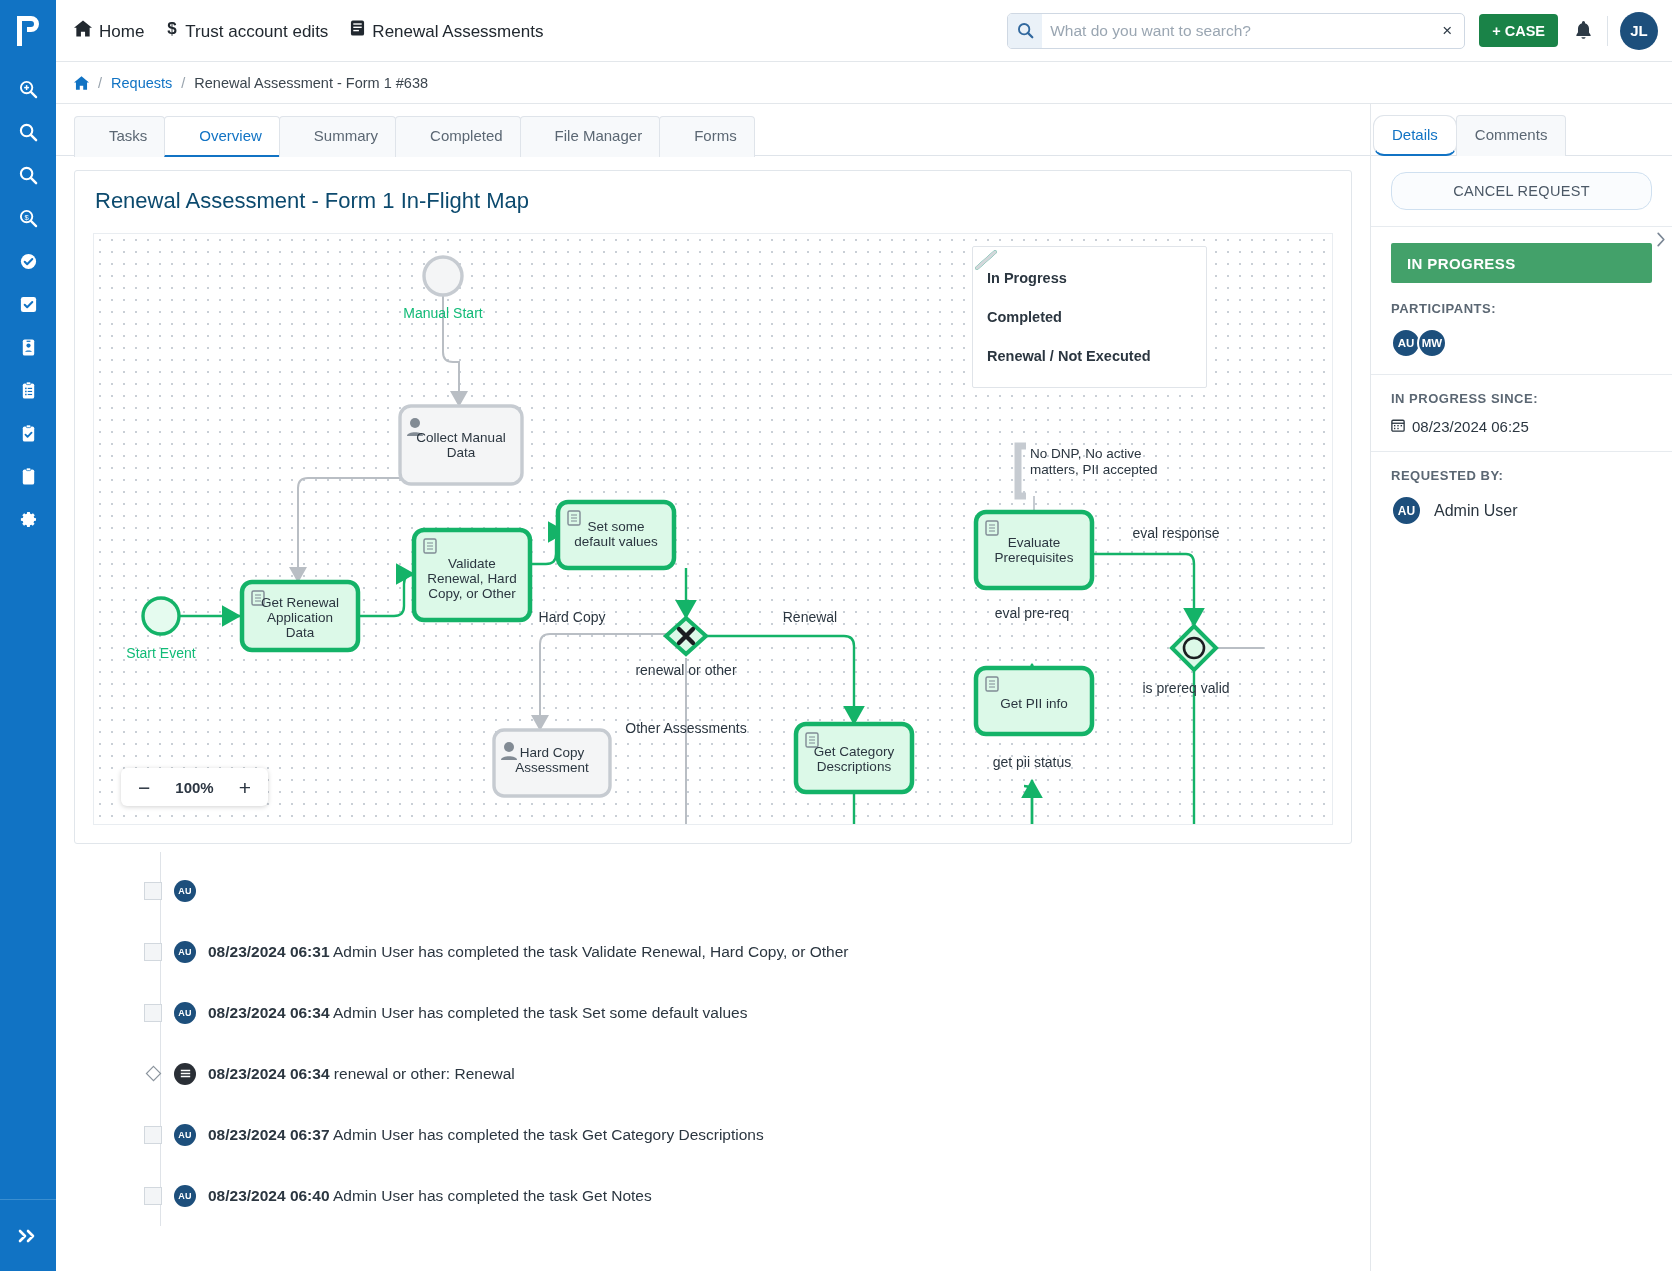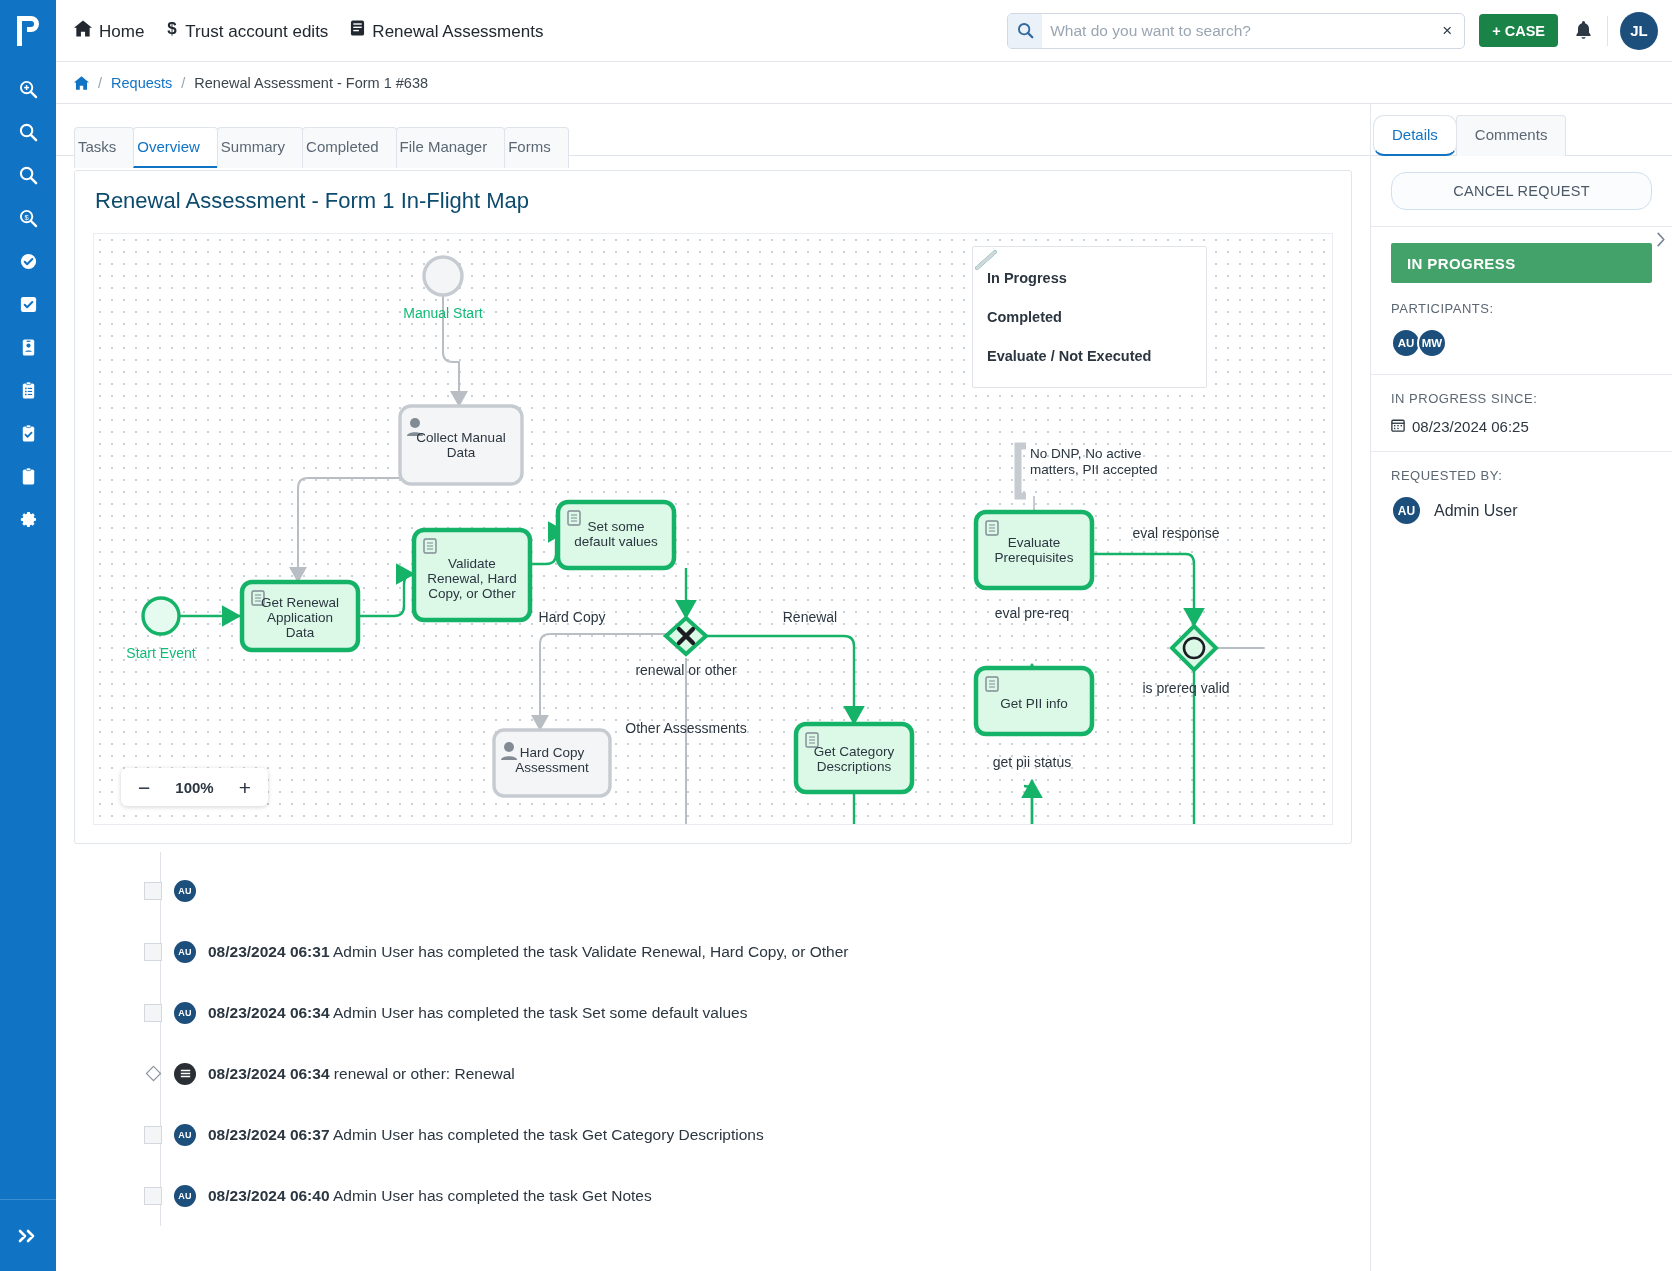--- a/index.html
+++ b/index.html
@@ -91,23 +91,23 @@
   .crumbbar a { color:#1173c4; text-decoration:none; cursor:pointer; }
 
   
   .content { flex: 1; display:flex; min-height:0; background:#fff; }
   .left-col { flex: 1; min-width: 0; display:flex; flex-direction:column; position:relative; }
   .right-col { width: 302px; flex: 0 0 302px; border-left: 1px solid #e3e7eb; background:#fff; position:relative; }
 
   
   .tabs { display:flex; padding: 10px 18px 0 18px; border-bottom: 1px solid #dfe4ea; background:#fff; }
   .tab {
-    padding: 10px 17px 11px 3px; font-size: 15px; color:#5b6773; cursor:pointer;
+    padding: 10px 17px 11px 34px; font-size: 15px; color:#5b6773; cursor:pointer;
     background:#f7f9fb; border:1px solid #dfe4ea; border-bottom:none;
-    border-radius:4px 4px 0 0; margin-right:-1px; position:relative; top:13px;
+    border-radius:4px 4px 0 0; margin-right:-1px; position:relative; top:2px;
   }
   .tab.active { background:#fff; color:#1173c4; border-bottom: 2px solid #1173c4; }
 
   
   .map-card {
     margin: 14px 18px 0 18px; border: 1px solid #e1e6eb; border-radius: 3px;
     background:#fff; height: 674px; overflow:hidden; position:relative;
   }
   .map-title { font-size: 22px; color: #0c4a6e; padding: 17px 20px 14px 20px; }
   .canvas {
@@ -172,21 +172,21 @@
   .rp-section { padding: 16px 20px; border-bottom:1px solid #e7ebef; }
   .cancel-btn {
     width: 100%; height: 38px; border:1px solid #cfe0f0; background:#fafcfe; color:#4b5866;
     font-size: 14.5px; letter-spacing:.3px; cursor:pointer; border-radius:15px;
     font-family: "Liberation Sans", sans-serif;
   }
   .status-badge {
     background:#43a16a; color:#fff; font-size:15px; font-weight:bold; letter-spacing:.4px;
     height: 40px; display:flex; align-items:center; padding: 0 16px; border-radius:2px;
   }
-  .rp-label { font-size: 13px; font-weight: normal; color:#5b6773; letter-spacing:.5px; }
+  .rp-label { font-size: 13px; font-weight: bold; color:#5b6773; letter-spacing:.5px; }
   .avatars { display:flex; margin-top: 12px; }
   .av {
     width: 30px; height:30px; border-radius:50%; background:#1d4f7c; color:#fff;
     display:flex; align-items:center; justify-content:center; font-size:11.5px; font-weight:bold;
     border:2px solid #fff;
   }
   .av + .av { margin-left: -4px; }
   .rp-value { font-size:15px; color:#2b3640; margin-top:12px; display:flex; align-items:center; gap:7px; }
   .req-row { display:flex; align-items:center; gap:12px; margin-top:12px; }
   .req-row .av { width:31px; height:31px; font-size:12px; }
@@ -521,21 +521,21 @@
               <div class="legend-row">
                 <svg width="26" height="26" viewBox="0 0 26 26">
                     <line x1="4" y1="21" x2="22" y2="5" stroke="#1fb866" stroke-width="3.4" stroke-linecap="round"></line>
                   </svg>
                 <span class="legend-label">Completed</span>
               </div>
               <div class="legend-row">
                 <svg width="26" height="26" viewBox="0 0 26 26">
                     <line x1="4" y1="21" x2="22" y2="5" stroke="#d3d7db" stroke-width="3.4" stroke-linecap="round"></line>
                   </svg>
-                <span class="legend-label">Evaluate / Not Executed</span>
+                <span class="legend-label">Renewal / Not Executed</span>
               </div>
             </div>
 
             <div class="zoomctl">
               <span class="zbtn">−</span>
               <span class="zval">100%</span>
               <span class="zbtn">+</span>
             </div>
           </div>
         </div>

